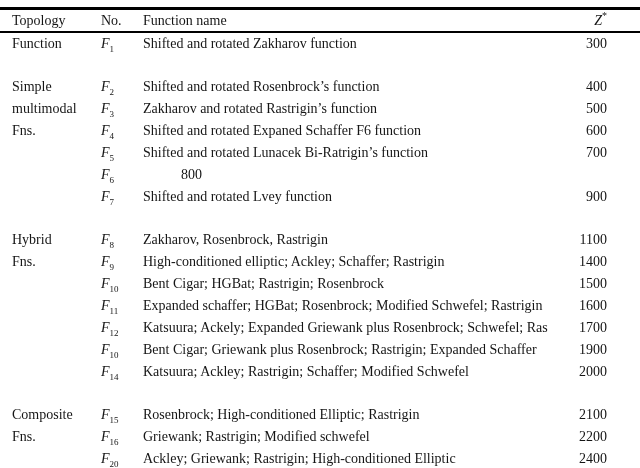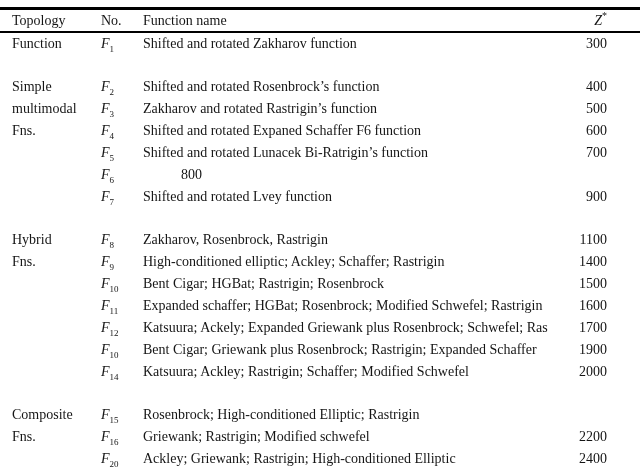--- a/index.html
+++ b/index.html
@@ -143,20 +143,21 @@
     <div class="col-topo cell-topology"></div>
     <div class="col-no cell-no"><span class="f-symbol">F</span><span class="f-sub">14</span></div>
     <div class="col-name cell-name">Katsuura; Ackley; Rastrigin; Schaffer; Modified Schwefel</div>
     <div class="col-z cell-z">2000</div>
   </div>
 
   <div class="row section-gap">
     <div class="col-topo cell-topology">Composite</div>
     <div class="col-no cell-no"><span class="f-symbol">F</span><span class="f-sub">15</span></div>
     <div class="col-name cell-name">Rosenbrock; High-conditioned Elliptic; Rastrigin</div>
+    <div class="col-z cell-z">2100</div>
   </div>
 
   <div class="row">
     <div class="col-topo cell-topology">Fns.</div>
     <div class="col-no cell-no"><span class="f-symbol">F</span><span class="f-sub">16</span></div>
     <div class="col-name cell-name">Griewank; Rastrigin; Modified schwefel</div>
     <div class="col-z cell-z">2200</div>
   </div>
 
   <div class="row">

